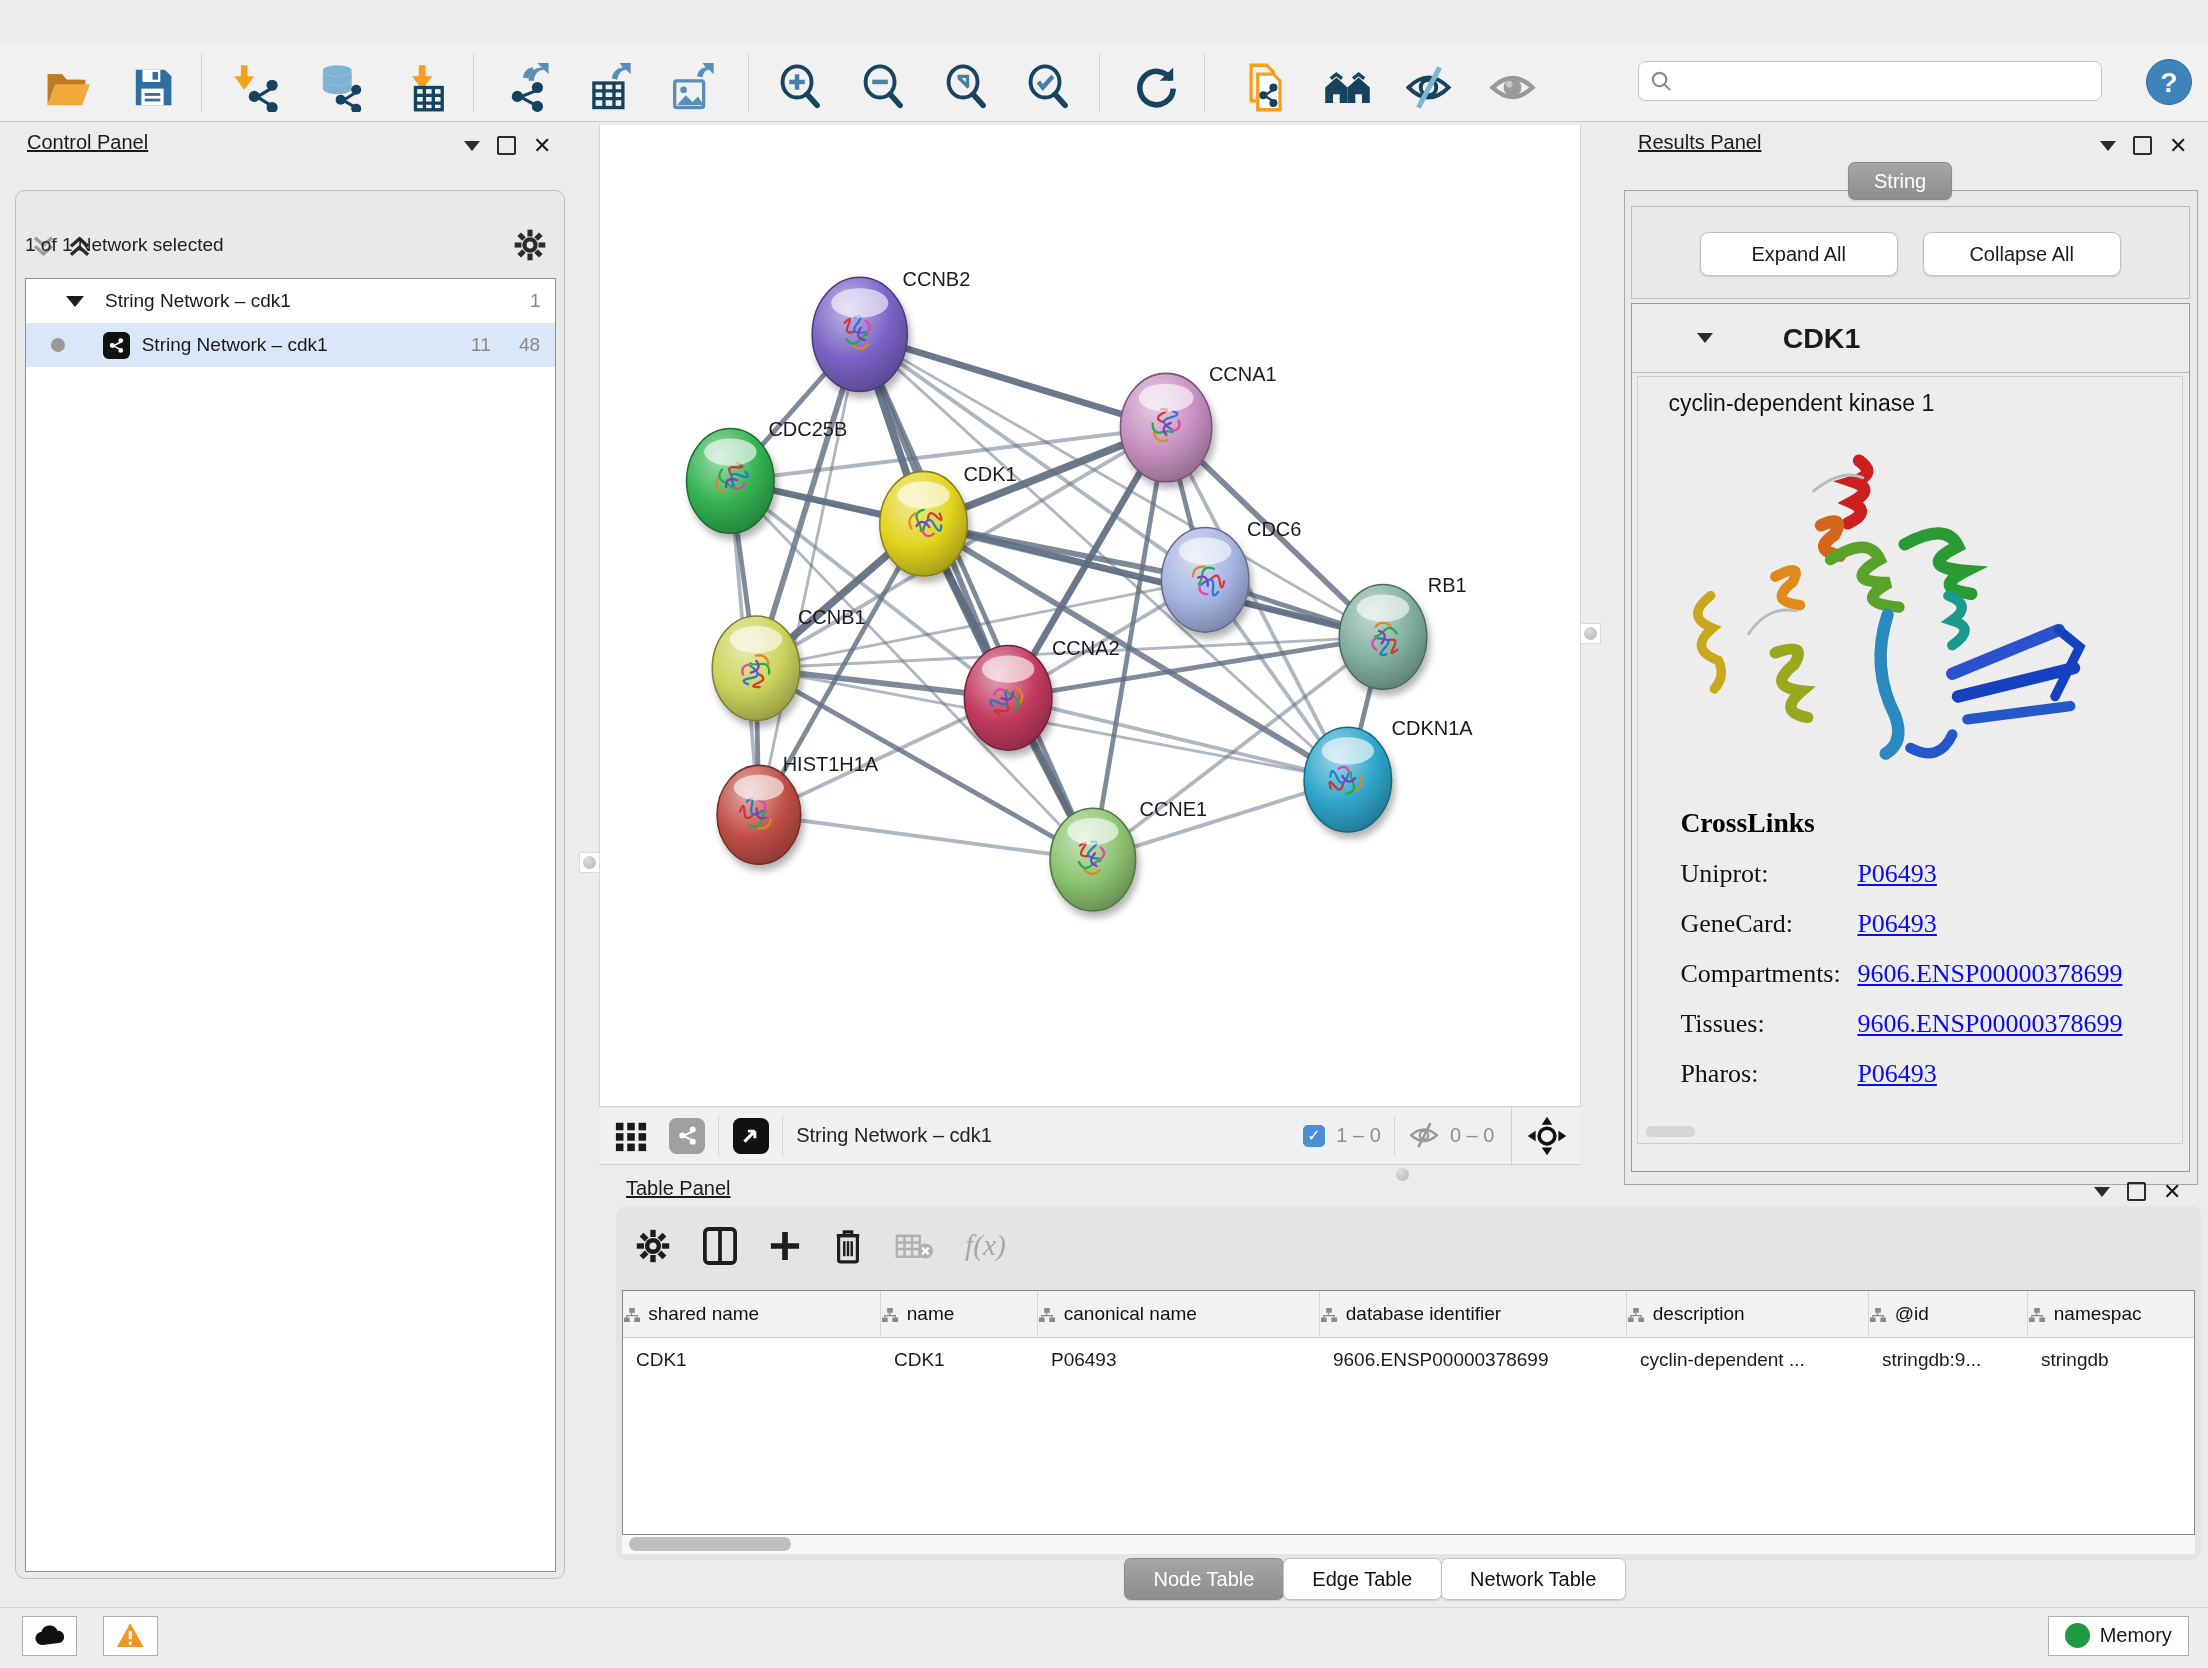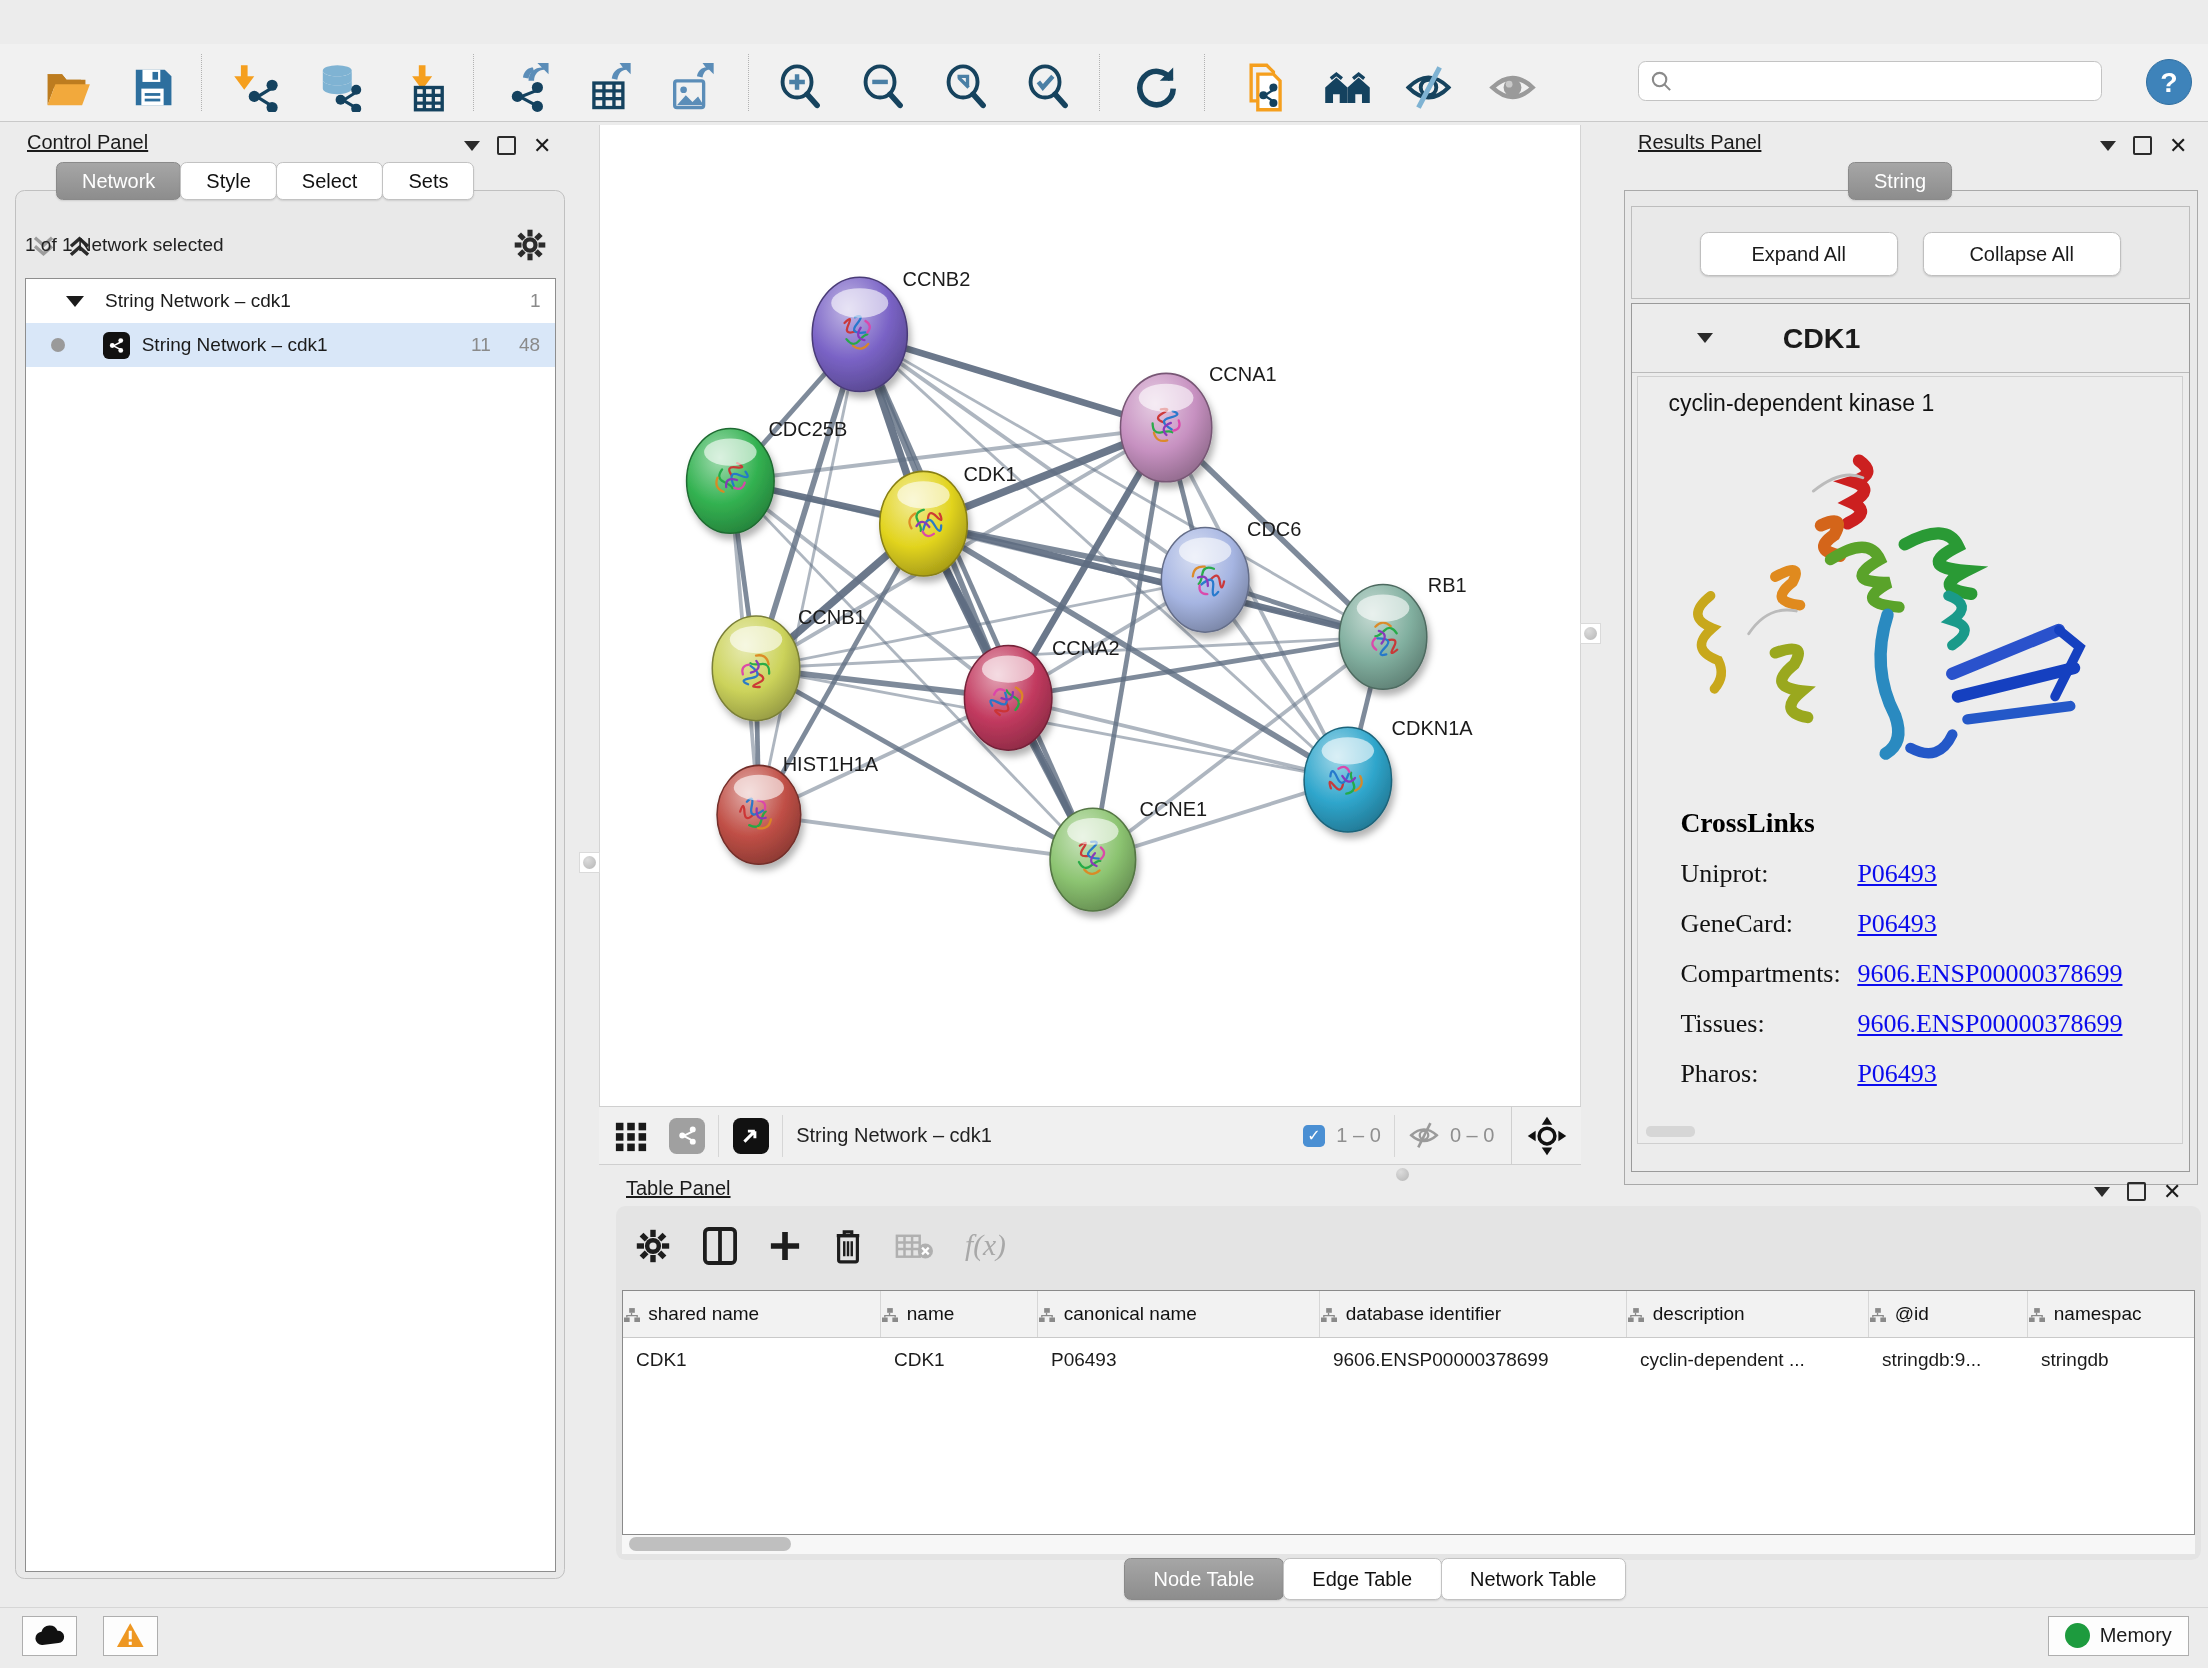--- a/index.html
+++ b/index.html
@@ -281,23 +281,20 @@
     <div id="help-btn">?</div>
   </div>
 
   <div class="panel-title" style="left:27px;top:131px">Control Panel</div>
   <div class="win-ctl" style="left:464px;top:136px">
     <span class="ctl-tri"></span>
     <span class="ctl-sq"></span>
     <span class="ctl-x">✕</span>
   </div>
   <div id="cp-box"></div>
-  <div id="cp-tabs">
-    <span class="seg-tab sel">Network</span><span class="seg-tab">Style</span><span class="seg-tab">Select</span><span class="seg-tab">Sets</span>
-  </div>
   <div id="cp-statusrow">
     <svg width="25" height="28.5" viewBox="0 0 26 30" style="position:absolute;left:5.7px;top:5.7px">
         <path d="M4 6l9 8 9-8M4 15l9 8 9-8" stroke="#9c9c9c" stroke-width="3.5" fill="none"></path>
       </svg>
     <svg width="25" height="28.5" viewBox="0 0 26 30" style="position:absolute;left:42px;top:5.7px">
         <path d="M4 24l9-8 9 8M4 15l9-8 9 8" stroke="#2b2b2b" stroke-width="3.5" fill="none"></path>
       </svg>
     <div id="cp-status">1 of 1 Network selected</div>
     <svg width="34" height="34" viewBox="0 0 40 40" style="position:absolute;right:11.4px;top:1.9px">
         <g fill="#2b2b2b">

